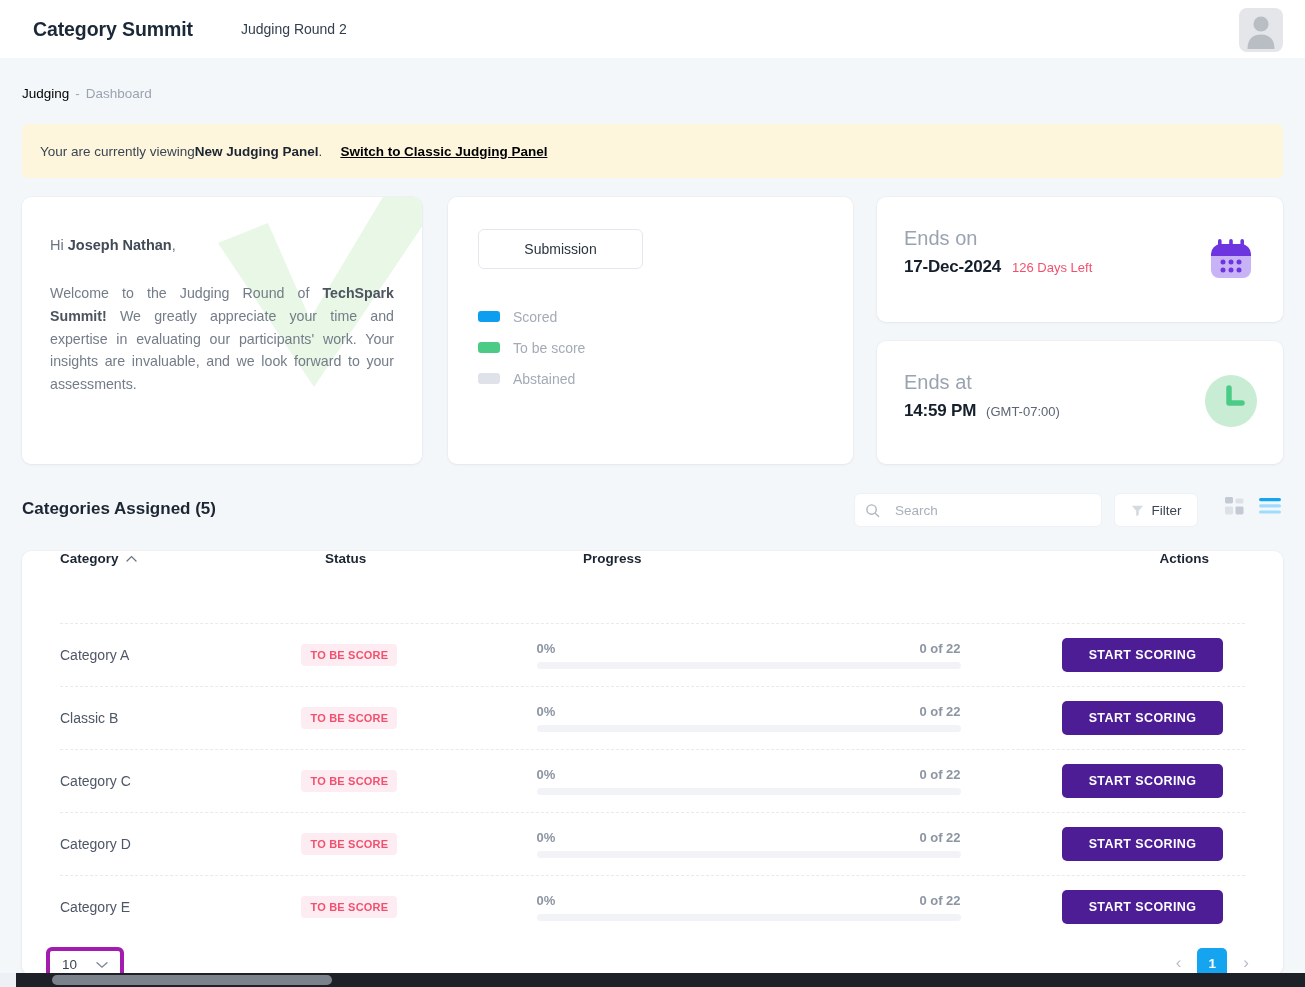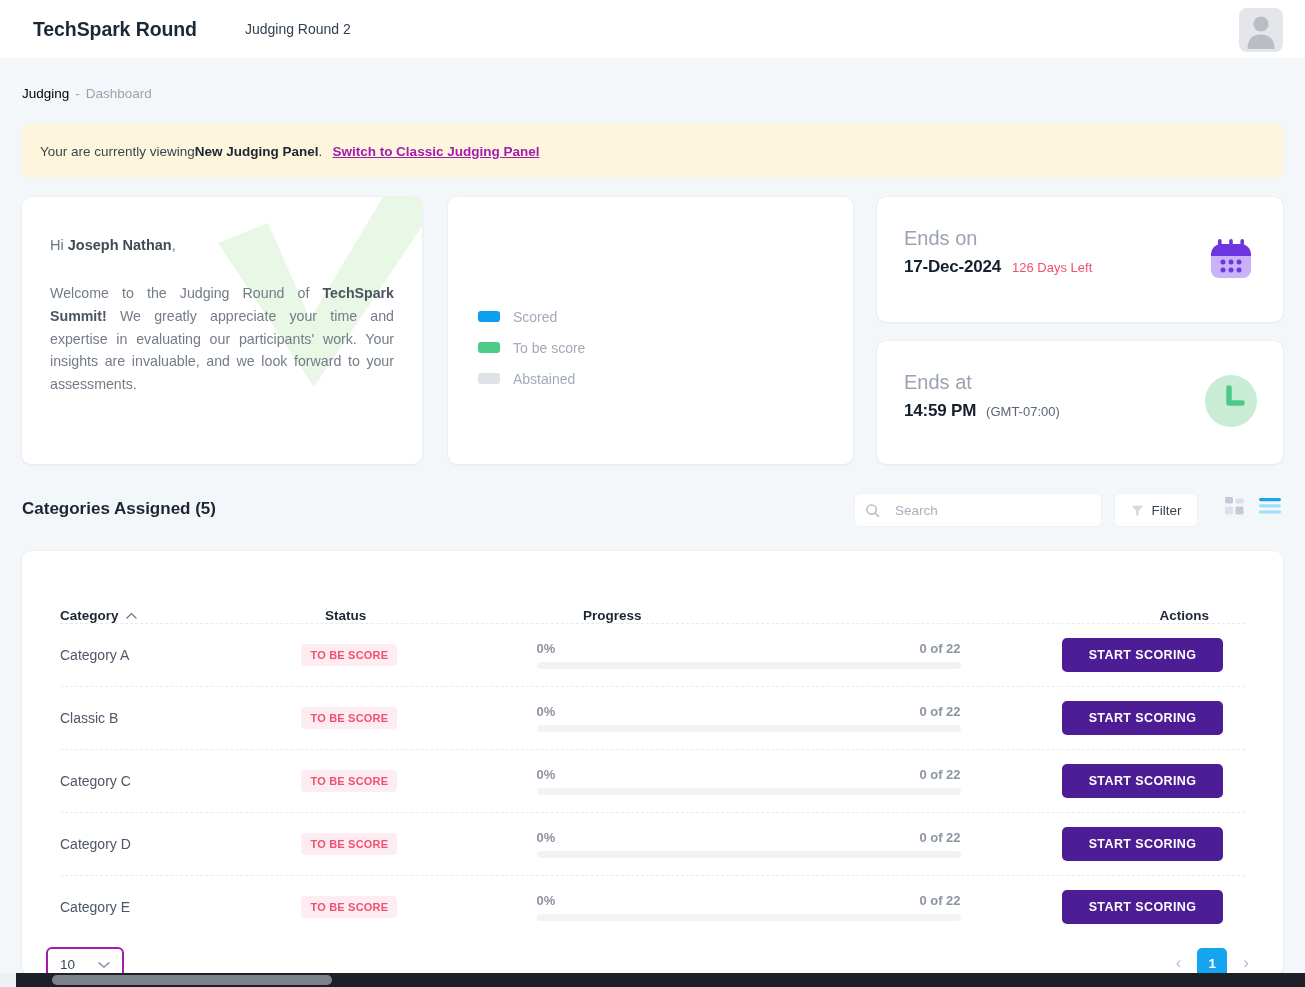--- a/index.html
+++ b/index.html
@@ -38,21 +38,21 @@
 
   
   .banner {
     position: absolute; left: 22px; top: 124px; width: 1261px; height: 54px;
     background: #fdf6dd; border-radius: 6px;
     display: flex; align-items: center; padding-left: 18px;
     font-size: 13.5px; color: #3b4552;
   }
   .banner b { font-weight: 700; color: #1b2430; }
   .banner a {
-    margin-left: 10px; color: #a21caf; font-weight: 700;
+    margin-left: 18px; color: #000000; font-weight: 700;
     text-decoration: underline; font-size: 13.5px;
   }
 
   
   .card {
     position: absolute; background: #fff; border-radius: 9px;
     box-shadow: 0 1px 3px rgba(25,40,65,.06), 0 0 0 1px rgba(25,40,65,.02);
   }
 
   
@@ -120,21 +120,21 @@
     position: absolute; left: 1114px; top: 493px; width: 84px; height: 34px;
     background: #fff; border: 1px solid #eef1f5; border-radius: 6px;
     display: flex; align-items: center; justify-content: center; gap: 8px;
     font-size: 13.5px; color: #3b4552; cursor: pointer;
   }
   .view-grid { position: absolute; left: 1225px; top: 497px; cursor: pointer; }
   .view-list { position: absolute; left: 1259px; top: 498px; cursor: pointer; }
 
   
   .c-table { left: 22px; top: 551px; width: 1261px; height: 424px; overflow: hidden; }
-  .thead { display: flex; align-items: flex-end; height: 72px; padding: 0 38px; }
+  .thead { display: flex; align-items: flex-start; height: 72px; padding: 0 38px; }
   .th { font-size: 13.5px; font-weight: 700; color: #1c2633; }
   .col-cat { width: 267px; display: flex; align-items: center; gap: 7px; }
   .col-status { width: 260px; }
   .col-prog { width: 581px; }
   .col-act { flex: 1; text-align: right; padding-right: 36px; }
   .row-sep { height: 0; border-top: 1px dashed #e7eaef; margin: 0 38px; }
   .trow { display: flex; align-items: center; height: 62px; padding: 0 38px; }
   .cell-cat { width: 267px; font-size: 14px; color: #4e5766; }
   .cell-status { width: 260px; }
   .badge {
@@ -152,21 +152,21 @@
   .start-btn {
     width: 161px; height: 34px; background: #4c1d95; color: #fff;
     border: none; border-radius: 5px; font-size: 12.5px; font-weight: 700;
     letter-spacing: .4px; cursor: pointer;
     font-family: "Liberation Sans", sans-serif;
   }
 
   
   .pager-size {
     position: absolute; left: 46px; top: 947px; width: 78px; height: 35px;
-    background: #fff; border: 2px solid #a21caf; border-radius: 6px;
+    background: #fff; border: 4px solid #a21caf; border-radius: 6px;
     display: flex; align-items: center; justify-content: space-between;
     padding: 0 12px; font-size: 13.5px; color: #3b4552; cursor: pointer;
   }
   .pager-nav {
     position: absolute; right: 56px; top: 948px;
     display: flex; align-items: center; gap: 16px;
   }
   .pg-arrow { color: #b6bdc7; font-size: 17px; cursor: pointer; user-select: none; }
   .pg-num {
     width: 30px; height: 30px; background: #15a5f0; color: #fff;
@@ -184,21 +184,21 @@
     position: absolute; left: 52px; top: 2px; width: 280px; height: 10px;
     background: #7c828c; border-radius: 5px;
   }
 </style>
 </head>
 <body>
 
 <div class="page">
 
   <div class="topbar">
-    <div class="brand">TechSpark Round</div>
+    <div class="brand">Category Summit</div>
     <div class="round-label">Judging Round 2</div>
     <div class="avatar">
       <svg width="44" height="44" viewBox="0 0 44 44">
         <circle cx="22" cy="16" r="7.6" fill="#b9bec5"></circle>
         <path d="M8.5 41 C8.5 30.5 14.5 26.5 22 26.5 C29.5 26.5 35.5 30.5 35.5 41 Z" fill="#b9bec5"></path>
       </svg>
     </div>
   </div>
 
   <div class="breadcrumb">
@@ -222,20 +222,21 @@
       <div class="greet">
         <span>Hi </span><b>Joseph Nathan</b><span>,</span>
       </div>
       <div class="welcome-body">
         <span>Welcome to the Judging Round of </span><b>TechSpark Summit!</b><span> We greatly appreciate your time and expertise in evaluating our participants' work. Your insights are invaluable, and we look forward to your assessments.</span>
       </div>
     </div>
   </div>
 
   <div class="card c-chart">
+    <button class="sub-btn">Submission</button>
 
     <div class="legend">
       <div class="leg-row">
         <span class="leg-sw" id="sw0" style="background: rgb(13, 158, 240);"></span>
         <span class="leg-txt">Scored</span>
       </div>
       <div class="leg-row">
         <span class="leg-sw" id="sw1" style="background: rgb(76, 203, 134);"></span>
         <span class="leg-txt">To be score</span>
       </div>

